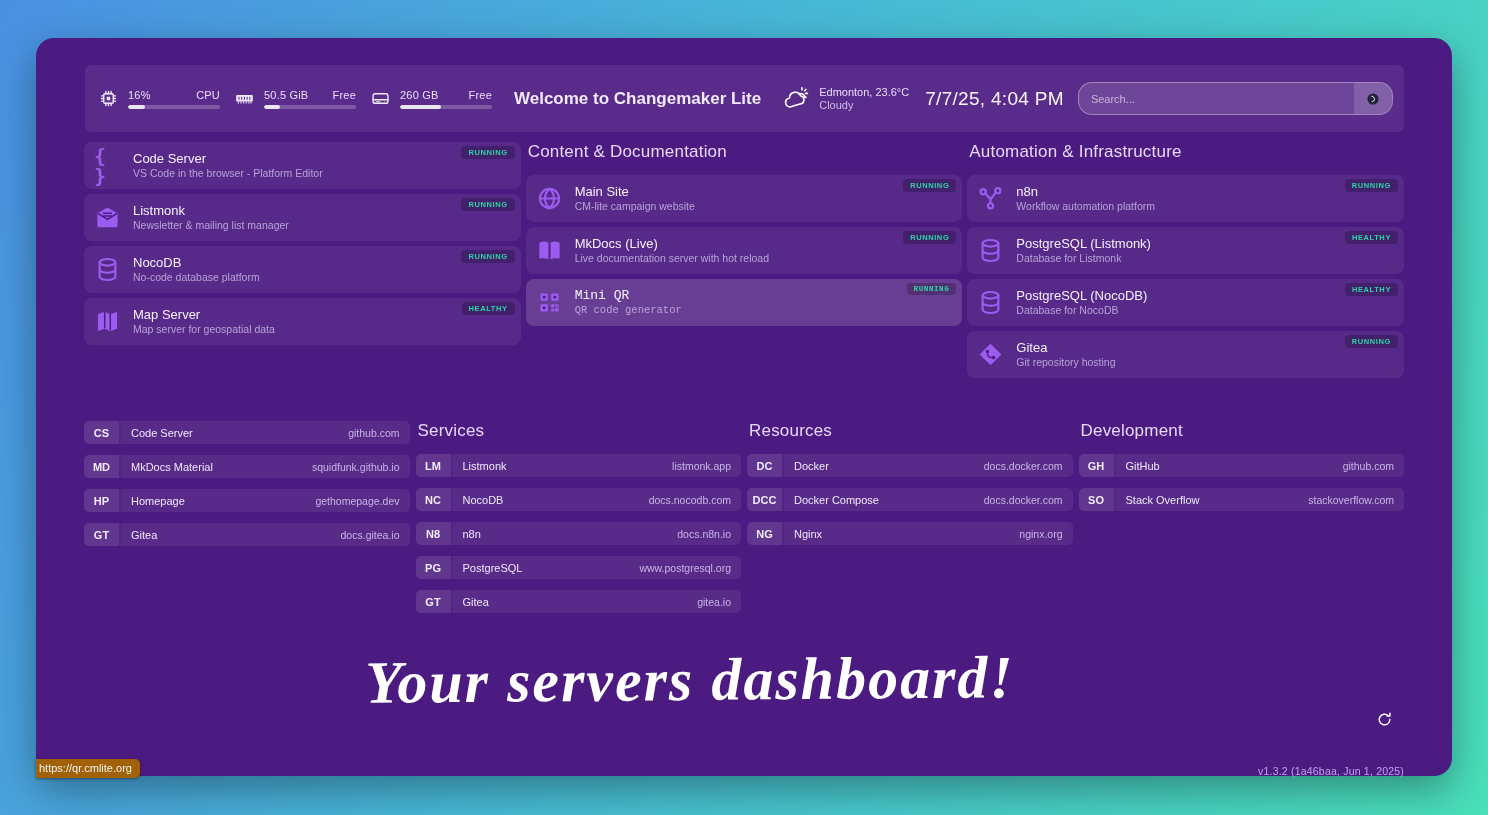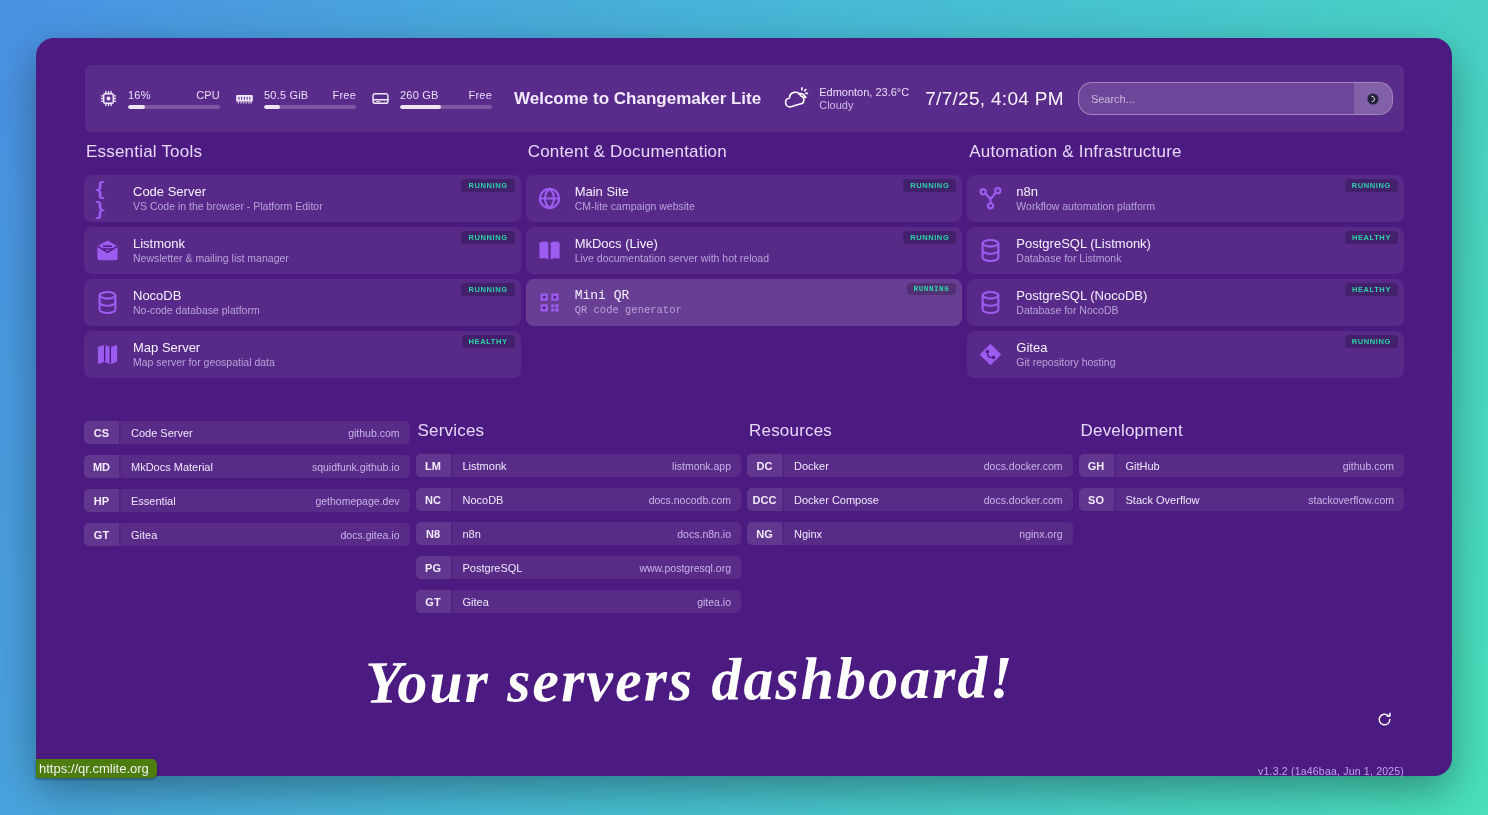--- a/index.html
+++ b/index.html
@@ -141,22 +141,22 @@
   }
   .refresh-btn svg { width: 17px; height: 17px; }
   .version {
     position: absolute; right: 48px; top: 701px;
     font-size: 10.5px; color: #c0a3ec; letter-spacing: 0.2px; margin-top: 26px;
   }
 
   
   .status-bar {
     position: absolute; left: 36px; top: 759px; z-index: 5;
-    background: #4d7c0f; color: #f2f2f2;
-    font-size: 13px; line-height: 19px; height: 19px;
+    background: #a16207; color: #f2f2f2;
+    font-size: 11px; line-height: 19px; height: 19px;
     padding: 0 8px 0 3px;
     border-radius: 0 5px 5px 0;
     box-shadow: 0 1px 3px rgba(0,0,0,0.4);
   }
 </style>
 </head>
 <body>
 
 <div class="panel">
 
@@ -234,21 +234,20 @@
               <circle cx="12" cy="12" r="9.5" fill="#23233b"></circle>
               <path d="M10 7.3c3.1.5 4.7 2.6 4.4 5.4-.25 2.3-1.9 3.9-3.9 3.9" stroke="#fff" stroke-width="1.7" fill="none" stroke-linecap="round"></path>
             </svg>
           </span>
       </button>
     </div>
   </div>
 
   <div class="svc-grid">
   <div>
-    <h2 class="group-title">Essential Tools</h2>
     <div class="cards">
   <a class="card">
     <span class="card-icon">
               <span class="braces">{ }</span>
             </span>
     <span class="card-text">
       <span class="card-name" style="display:block">Code Server</span>
       <span class="card-desc" style="display:block">VS Code in the browser - Platform Editor</span>
     </span>
     <span class="status">RUNNING</span>
@@ -434,21 +433,21 @@
   </a>
 
   <a class="brow">
     <span class="babbr">MD</span>
     <span class="bname">MkDocs Material</span>
     <span class="burl">squidfunk.github.io</span>
   </a>
 
   <a class="brow">
     <span class="babbr">HP</span>
-    <span class="bname">Essential</span>
+    <span class="bname">Homepage</span>
     <span class="burl">gethomepage.dev</span>
   </a>
 
   <a class="brow">
     <span class="babbr">GT</span>
     <span class="bname">Gitea</span>
     <span class="burl">docs.gitea.io</span>
   </a>
 </div>
   </div>

